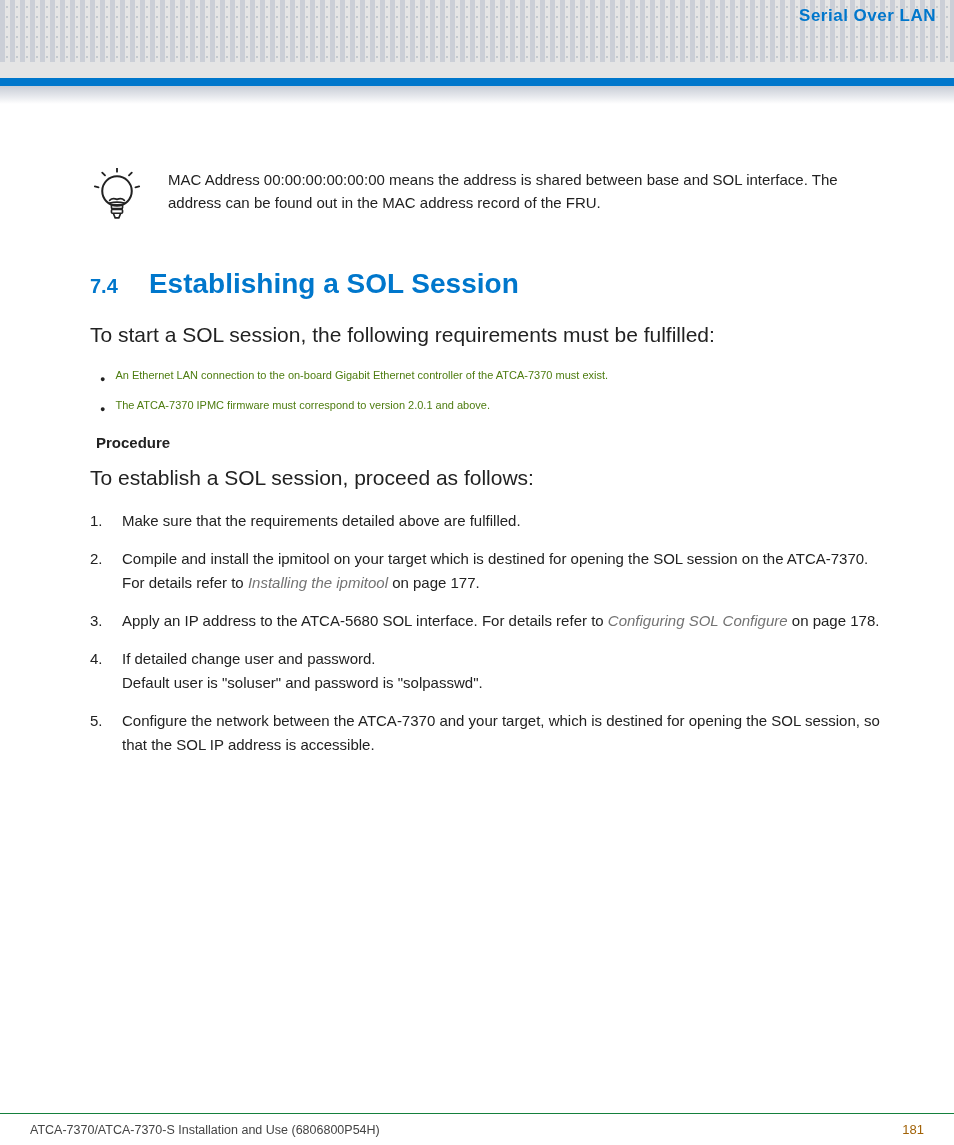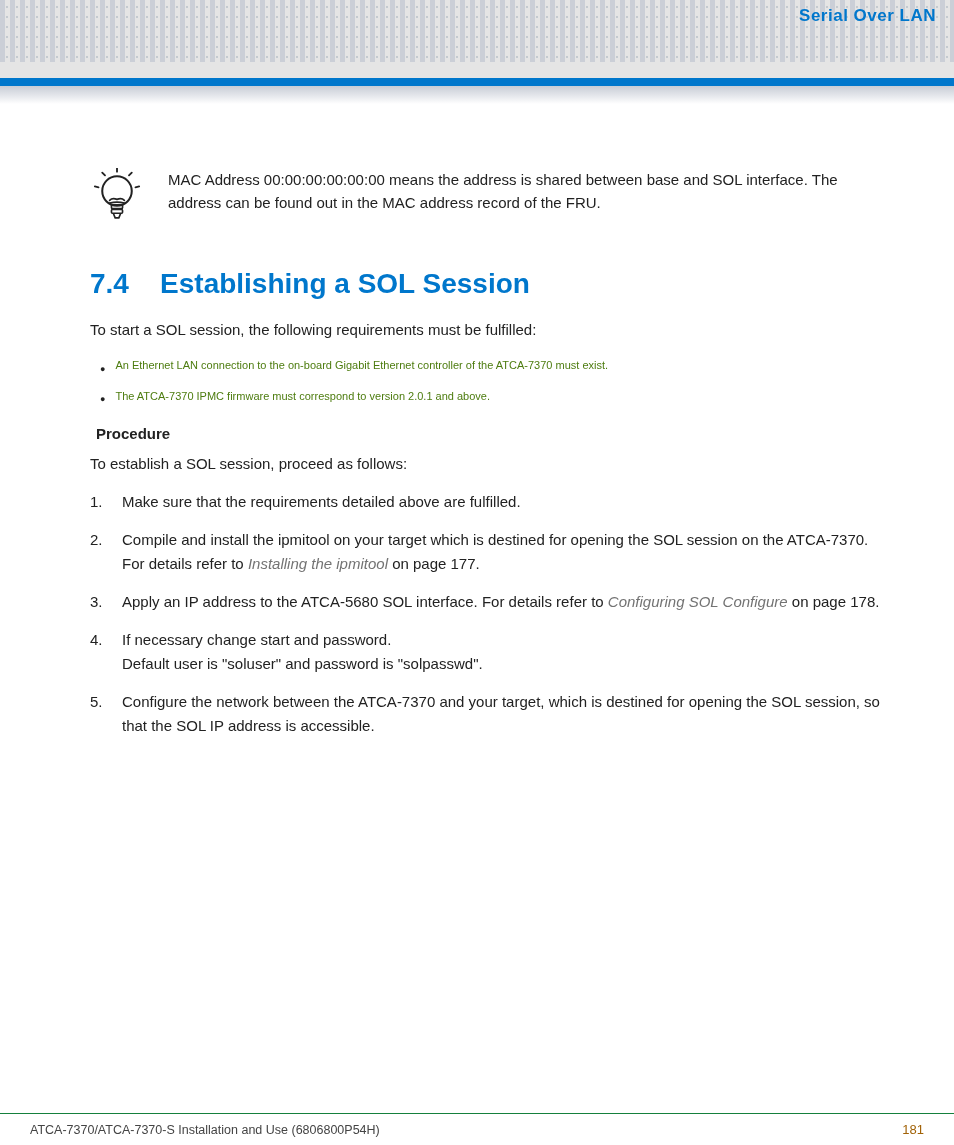--- a/index.html
+++ b/index.html
@@ -97,35 +97,35 @@
     .tip-text {
       font-size: 15px;
       line-height: 1.55;
       color: #222;
       padding-top: 4px;
     }
 
     
     .section-number {
       color: #0077cc;
-      font-size: 28px;
+      font-size: 20px;
       font-weight: bold;
       display: inline;
       margin-top: 13px;
     }
     .section-title {
       color: #0077cc;
       font-size: 28px;
       font-weight: bold;
       margin-bottom: 18px;
       margin-top: 10px;
     }
 
     .body-text {
-      font-size: 15px;
+      font-size: 21px;
       line-height: 1.6;
       margin-bottom: 14px;
       color: #222;
     }
 
     
     .bullet-list {
       list-style: none;
       margin: 8px 0 18px 10px;
       padding: 0;
@@ -278,21 +278,21 @@
     <li>
       <span class="list-number">3.</span>
       <span>
         <span>Apply an IP address to the ATCA-5680 SOL interface. For details refer to </span><a href="#">Configuring SOL Configure</a><span> on page 178</span><span>.</span>
       </span>
     </li>
 
     <li>
       <span class="list-number">4.</span>
       <span>
-        <span>If necessary change start and password.</span><br>
+        <span>If detailed change user and password.</span><br>
         <span>Default user is "soluser" and password is "solpasswd".</span>
       </span>
     </li>
 
     <li>
       <span class="list-number">5.</span>
       <span>Configure the network between the ATCA-7370 and your target, which is destined for opening the SOL session, so that the SOL IP address is accessible.</span>
     </li>
   </ol>
 

